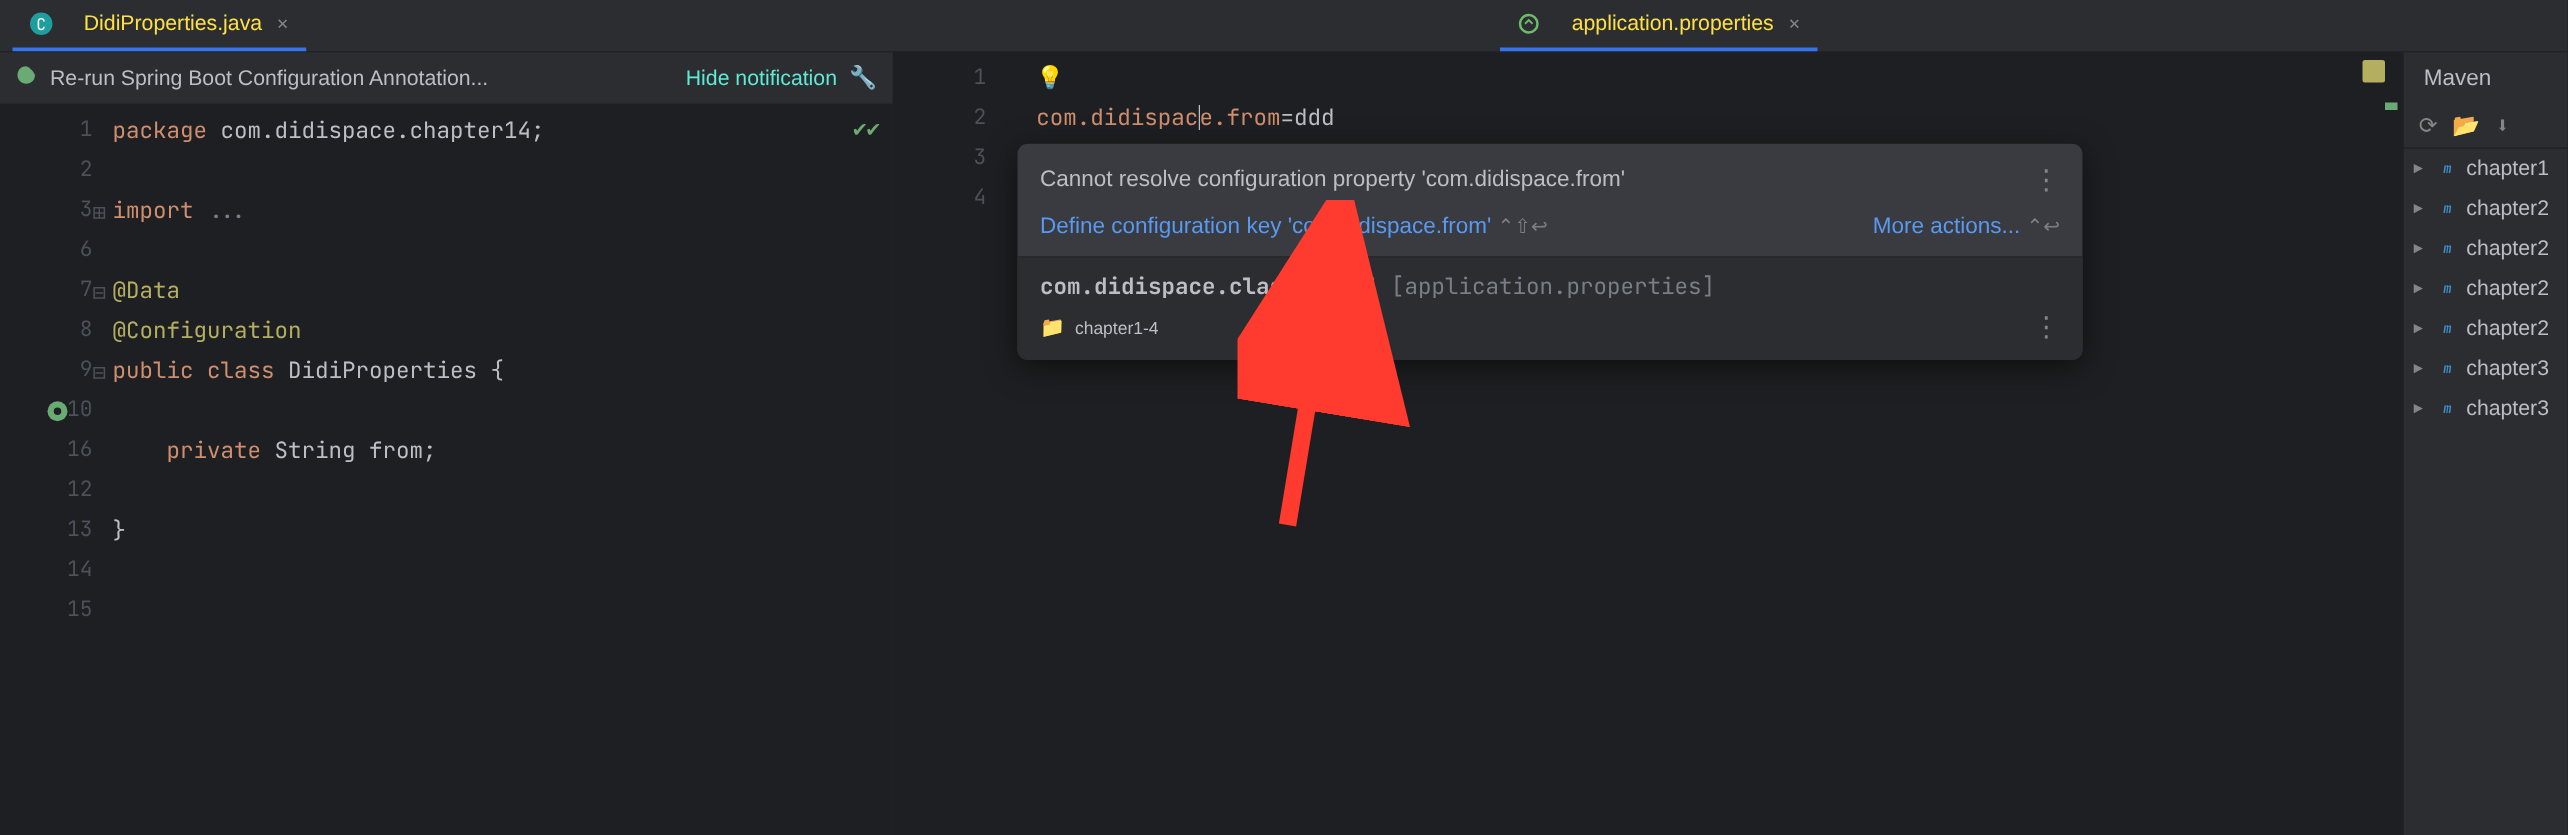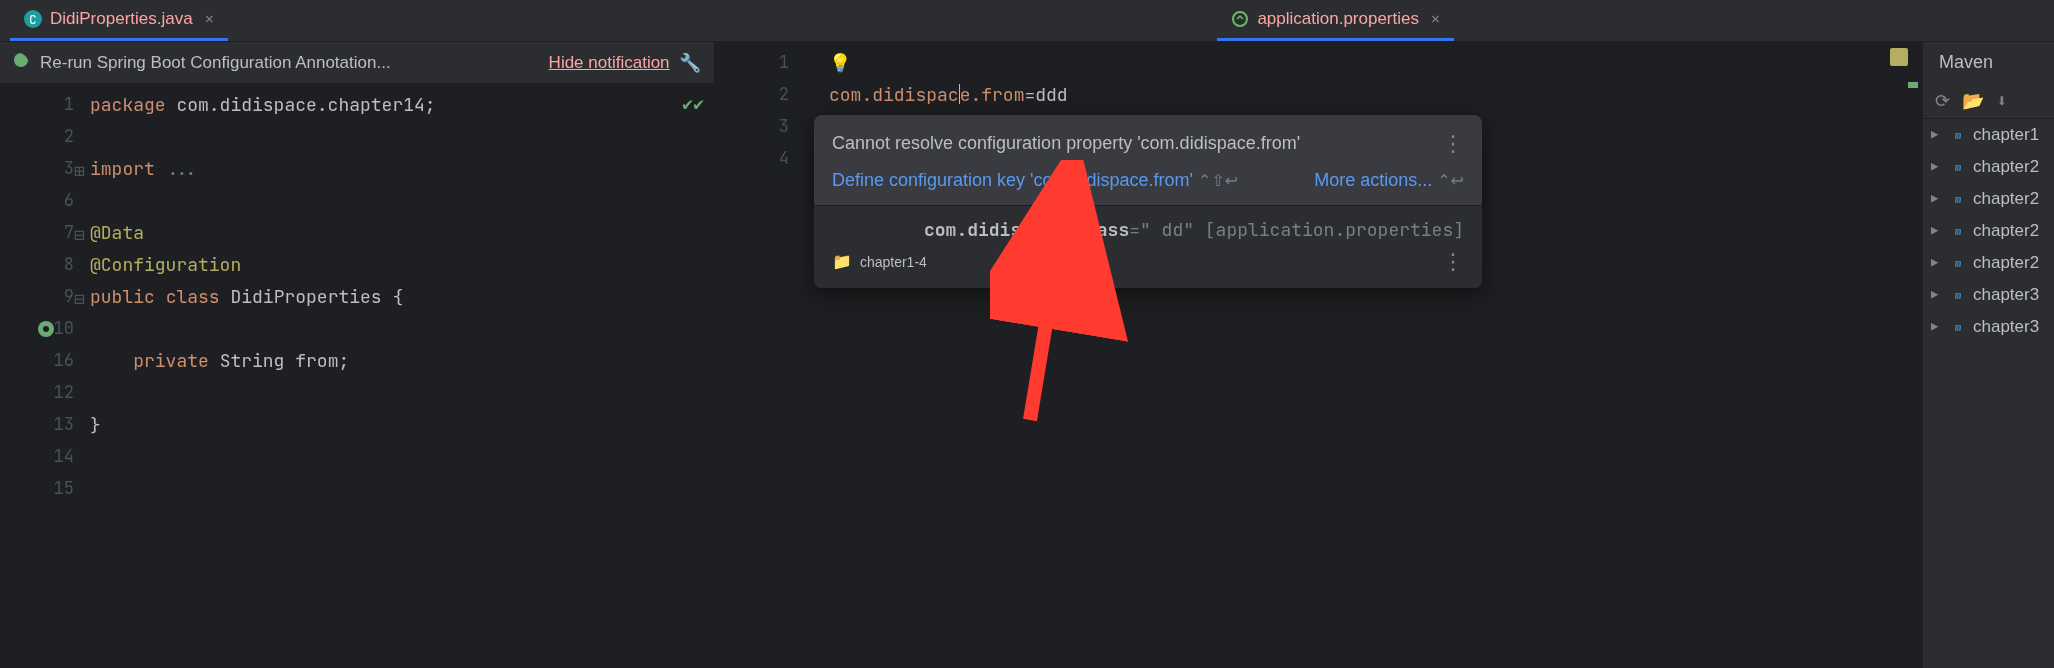--- a/index.html
+++ b/index.html
@@ -3,28 +3,28 @@
 <meta charset="utf-8">
 <style>
 *{box-sizing:border-box;margin:0;padding:0;font-family:"JetBrains Mono","Consolas","Monaco",monospace;}
 body{background:#2b2d30;color:#bcbec4;font-size:18px;overflow:hidden;width:2054px;height:668px;position:relative;}
 .tab-bar{display:flex;align-items:center;height:42px;background:#2b2d30;border-bottom:1px solid #1e1f22;}
 .tab{display:flex;align-items:center;padding:0 14px;height:100%;gap:8px;cursor:pointer;}
 .tab.active{border-bottom:3px solid #3574f0;background:#2b2d30;}
 .tab-icon{width:18px;height:18px;display:flex;align-items:center;justify-content:center;font-size:13px;border-radius:50%;}
 .tab-icon.java{background:#1e9e9e;color:#fff;}
 .tab-icon.props{color:#6fb96a;}
-.tab-label{color:#fca5a5;font-size:17px;font-family:-apple-system,BlinkMacSystemFont,"Segoe UI",sans-serif;}
+.tab-label{color:#fde047;font-size:17px;font-family:-apple-system,BlinkMacSystemFont,"Segoe UI",sans-serif;margin-left:17px;}
 .tab-close{color:#858585;font-size:15px;margin-left:4px;}
 .main{display:flex;height:calc(100% - 42px);}
 .left-editor{width:715px;display:flex;flex-direction:column;border-right:1px solid #1e1f22;}
 .notif-bar{display:flex;align-items:center;height:42px;background:#2b2d30;padding:0 12px;gap:10px;border-bottom:1px solid #1e1f22;}
 .notif-icon{color:#6aab73;font-size:18px;}
 .notif-text{color:#bcbec4;flex:1;white-space:nowrap;overflow:hidden;text-overflow:ellipsis;font-family:-apple-system,sans-serif;font-size:17px;}
-.notif-link{color:#fca5a5;font-family:-apple-system,sans-serif;font-size:17px;cursor:pointer;text-decoration:underline;}
+.notif-link{color:#5eead4;font-family:-apple-system,sans-serif;font-size:17px;cursor:pointer;}
 .wrench-icon{color:#858585;font-size:18px;}
 .code-area{display:flex;flex:1;background:#1e1f22;position:relative;}
 .gutter{width:90px;background:#1e1f22;padding-top:4px;}
 .gutter-row{height:32px;display:flex;align-items:center;justify-content:flex-end;padding-right:16px;position:relative;}
 .line-num{color:#4b5059;font-size:17px;}
 .gutter-icon{position:absolute;left:42px;width:18px;height:18px;}
 .gutter-icon.gear{left:36px;}
 .code-lines{flex:1;padding-top:4px;}
 .code-line{height:32px;display:flex;align-items:center;white-space:pre;}
 .kw{color:#cf8e6d;}
@@ -38,21 +38,21 @@
 .right-code{flex:1;display:flex;flex-direction:column;position:relative;}
 .right-code .code-area{background:#1e1f22;}
 .right-gutter{width:90px;}
 .bulb{color:#e6b422;font-size:18px;}
 .prop-key{color:#cf8e6d;}
 .prop-dot{color:#cf8e6d;}
 .prop-val{color:#bcbec4;}
 .caret{border-right:1px solid #bcbec4;height:20px;display:inline-block;}
 .yellow-box{position:absolute;top:6px;right:14px;width:18px;height:18px;background:#b3ae60;border-radius:2px;}
 .green-bar{position:absolute;top:40px;right:4px;width:10px;height:6px;background:#6aab73;}
-.popup{position:absolute;top:115px;left:814px;width:668px;background:#393b40;border-radius:8px;box-shadow:0 6px 24px rgba(0,0,0,0.5);z-index:10;text-align:right;}
+.popup{position:absolute;top:115px;left:814px;width:852px;background:#393b40;border-radius:8px;box-shadow:0 6px 24px rgba(0,0,0,0.5);z-index:10;}
 .popup-head{padding:14px 18px 8px;display:flex;align-items:center;justify-content:space-between;}
 .popup-title{color:#bcbec4;font-size:18px;font-family:-apple-system,sans-serif;}
 .popup-more{color:#858585;font-size:22px;}
 .popup-actions{padding:4px 18px 14px;display:flex;align-items:center;gap:5px;}
 .popup-link{color:#5a99f0;font-size:18px;font-family:-apple-system,sans-serif;cursor:pointer;}
 .shortcut{color:#7a7e85;font-size:16px;font-family:-apple-system,sans-serif;}
 .popup-body{background:#2b2d30;border-top:1px solid #1e1f22;border-radius:0 0 8px 8px;padding:12px 18px;}
 .popup-line1{color:#bcbec4;font-size:18px;}
 .popup-line1 .bold{font-weight:600;}
 .popup-line1 .dim{color:#7a7e85;}

